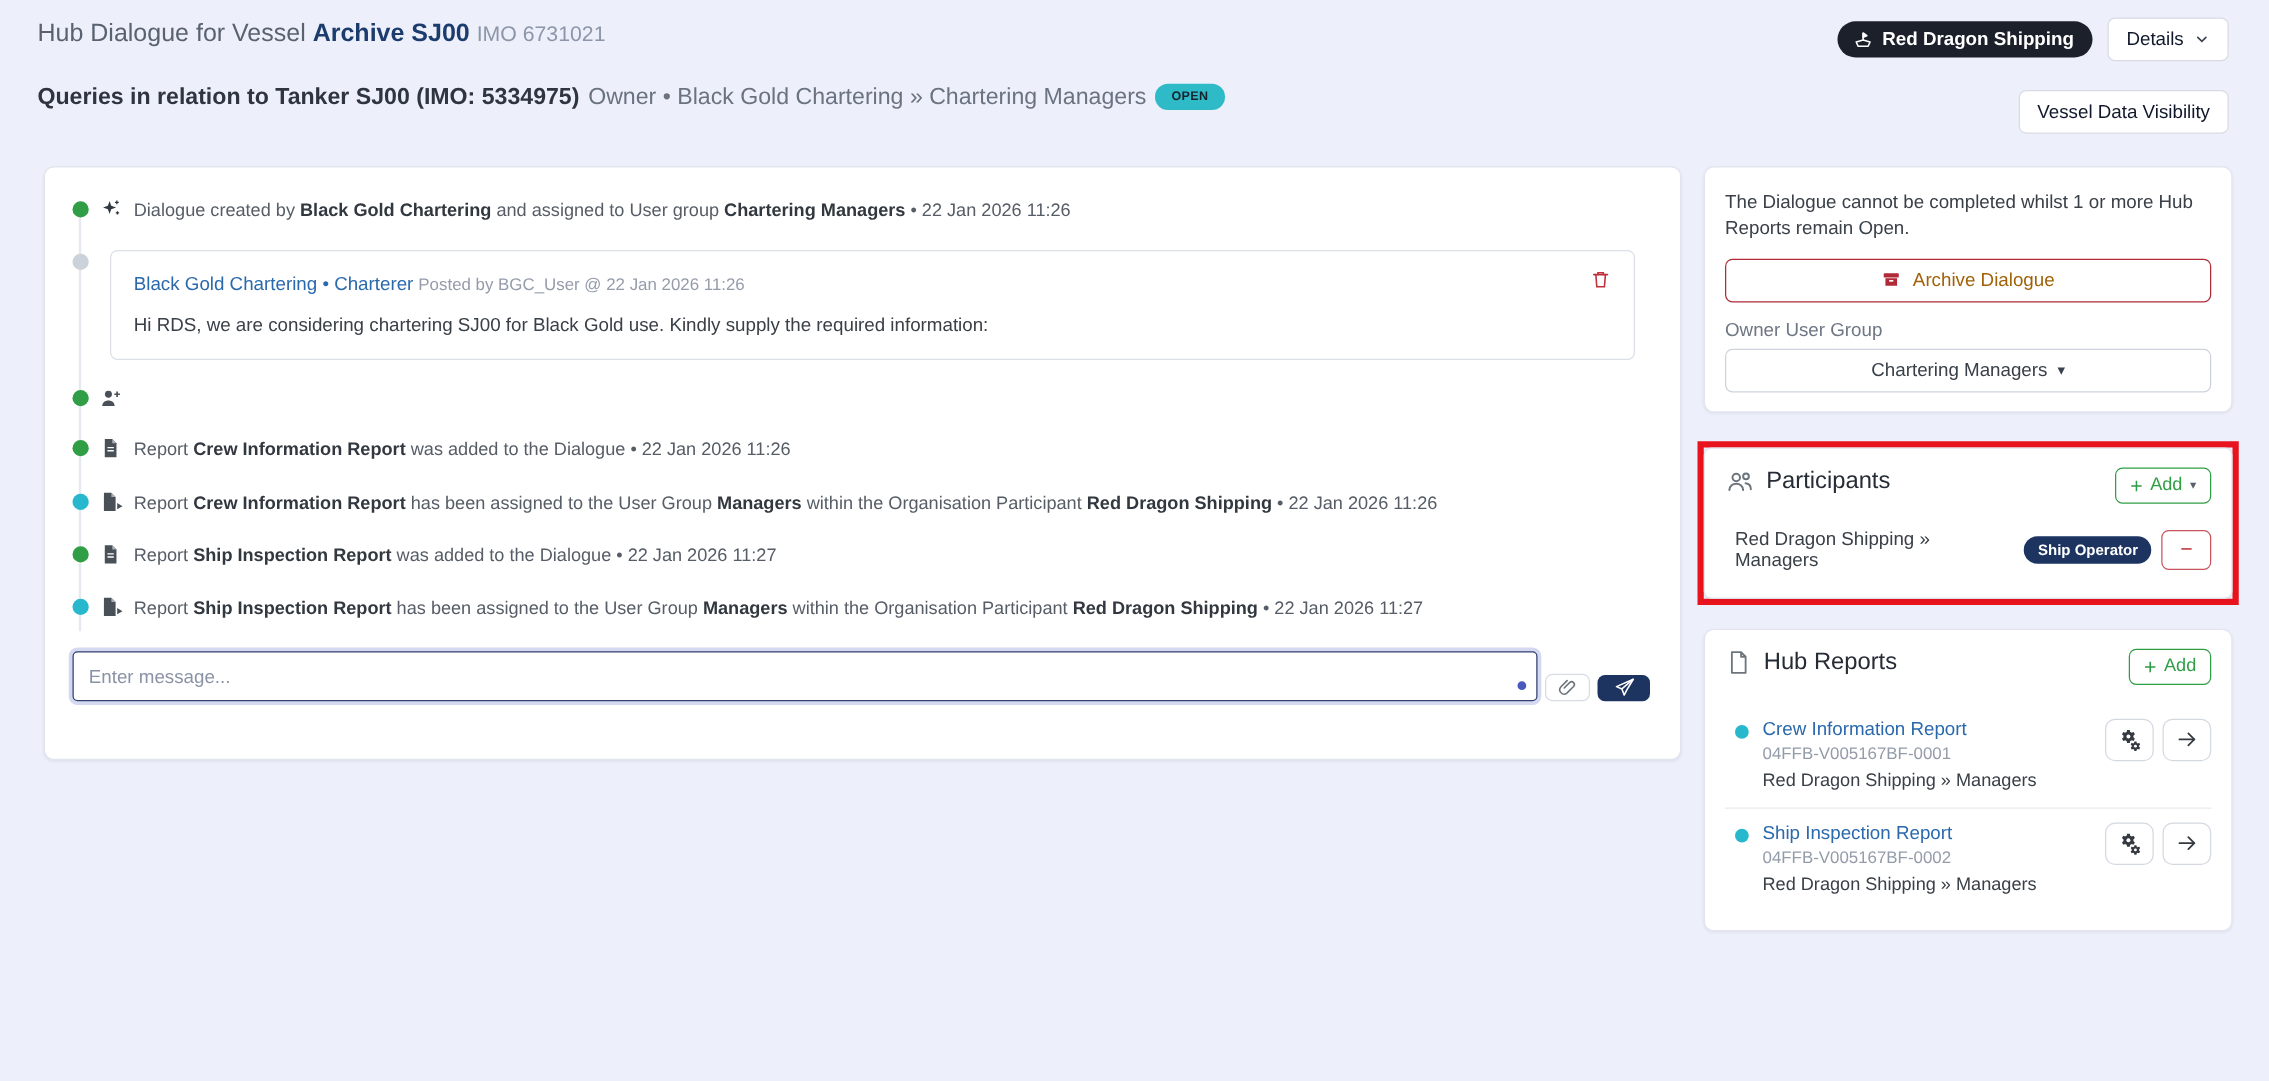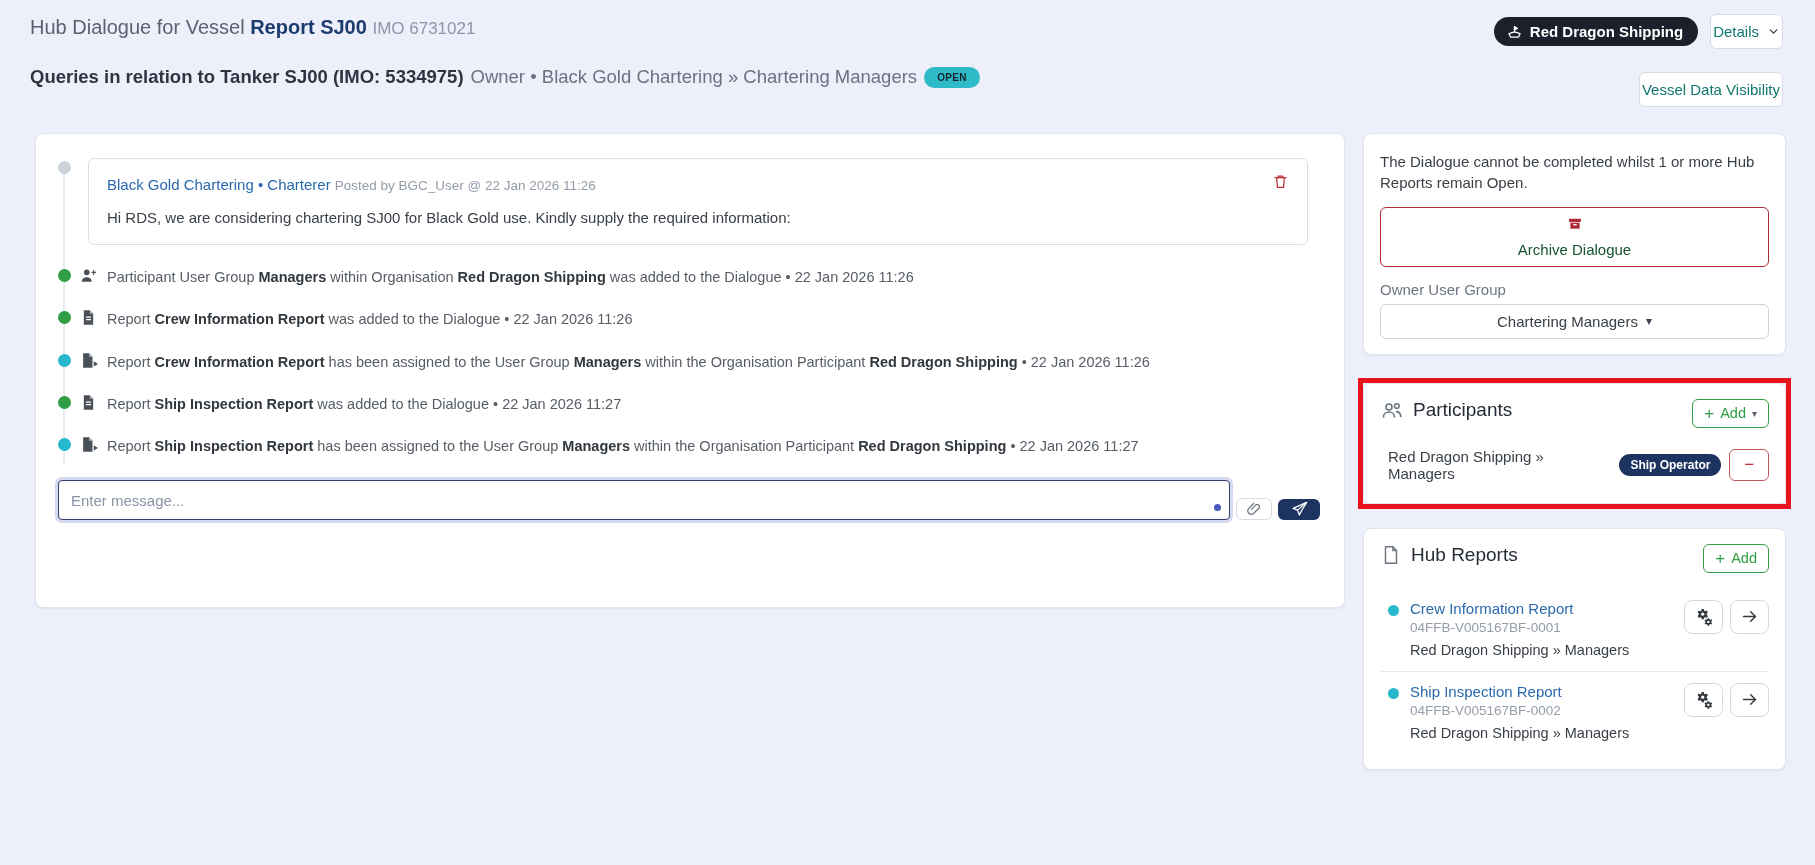--- a/index.html
+++ b/index.html
@@ -12,22 +12,22 @@
   }
   svg { display:block; }
 
   
   .page-header { position:absolute; left:30px; top:16px; font-size:20px; color:#5a6270; }
   .page-header .vessel { font-weight:bold; color:#1d3c6e; }
   .page-header .imo { color:#8d96a8; font-size:17px; }
   .header-actions { position:absolute; right:32px; top:14px; display:flex; gap:12px; align-items:center; }
   .org-pill { background:#1b202b; color:#fff; border-radius:999px; padding:6px 15px 6px 12px;
               font-weight:bold; font-size:15px; display:flex; align-items:center; gap:7px; }
-  .btn-plain { background:#fff; border:1px solid #d8dbe4; border-radius:6px; padding:8px 2px;
-               font-size:15px; color:#0f766e; display:flex; align-items:center; gap:8px; cursor:pointer;
+  .btn-plain { background:#fff; border:1px solid #d8dbe4; border-radius:6px; padding:8px 14px;
+               font-size:15px; color:#0f172a; display:flex; align-items:center; gap:8px; cursor:pointer;
                font-family:inherit; }
 
   
   .sub-header { position:absolute; left:30px; top:66px; font-size:18.5px; display:flex; align-items:center; gap:7px; white-space:nowrap;text-align:right; }
   .sub-header .sub-title { font-weight:bold; color:#2f3540; }
   .sub-header .sub-context { color:#6b7280; }
   .status-pill { background:#2ebac6; color:#15232e; font-weight:bold; font-size:10px;
                  padding:5px 13px; border-radius:999px; letter-spacing:.3px; }
   .visibility-wrap { position:absolute; right:32px; top:72px; }
 
@@ -64,23 +64,23 @@
   .attach-btn { width:36px; border:1px solid #d8dbe4; background:#fff; border-radius:6px;
                 color:#6c757d; display:flex; align-items:center; justify-content:center; cursor:pointer; }
   .send-btn { width:42px; background:#1d3461; border:none; border-radius:6px; color:#fff;
               display:flex; align-items:center; justify-content:center; cursor:pointer; }
 
   
   .sidebar { position:absolute; left:1363px; top:133px; width:423px; }
   .panel { background:#fff; border:1px solid #e2e5ee; border-radius:8px; padding:15px 16px;
            box-shadow:0 1px 2px rgba(16,24,40,.05); }
   .notice-text { font-size:15px; color:#3a4048; line-height:1.42; margin:2px 0 13px; }
-  .archive-btn { width:100%; border:1px solid #b02a37; color:#14532d; background:#fff; border-radius:6px;
+  .archive-btn { width:100%; border:1px solid #b02a37; color:#a16207; background:#fff; border-radius:6px;
                  padding:8px; font-size:15px; display:flex; gap:9px; justify-content:center; align-items:center;
-                 cursor:pointer; font-family:inherit;flex-direction:column; }
+                 cursor:pointer; font-family:inherit; }
   .owner-label { color:#6e7684; font-size:15px; margin:14px 0 6px; }
   .owner-select { width:100%; border:1px solid #cdd2dc; border-radius:6px; padding:8px; text-align:center;
                   font-size:15px; color:#3a4048; background:#fff; cursor:pointer; font-family:inherit;
                   display:flex; justify-content:center; gap:8px; align-items:center; }
   .caret { font-size:12px; color:#3a4150; }
 
   .highlight-wrap { margin:23px -5px 0; border:5px solid #e8131d; }
   .highlight-wrap .panel { border-radius:6px; }
 
   .panel-head { display:flex; align-items:flex-start; gap:9px; margin-bottom:16px; }
@@ -105,21 +105,21 @@
   .hr-assignee { color:#3a4048; font-size:14.5px; margin-top:7px; }
   .hr-actions { margin-left:auto; display:flex; gap:7px; }
   .icon-btn { width:39px; height:34px; border:1px solid #d4d8e0; background:#fff; border-radius:8px;
               color:#343a40; display:flex; align-items:center; justify-content:center; cursor:pointer; }
 </style>
 </head>
 <body>
 
 <div class="page-header">
   <span>Hub Dialogue for Vessel</span>
-  <span class="vessel">Report SJ00</span>
+  <span class="vessel">Archive SJ00</span>
   <span class="imo">IMO 6731021</span>
 </div>
 
 <div class="header-actions">
   <div class="org-pill">
     <span>
       <svg width="17" height="17" viewBox="0 0 20 20" fill="none" stroke="#fff" stroke-width="1.5" stroke-linejoin="round">
         <path d="M3.5 12.5l1.8 4h9.4l1.8-4-6.5-2-6.5 2z"></path>
         <path d="M10 4v6.5"></path>
           <path d="M10 4l3.5 2.5L10 8z" fill="#fff"></path>
@@ -144,20 +144,30 @@
 </div>
 <div class="visibility-wrap">
   <button class="btn-plain">
     <span>Vessel Data Visibility</span>
   </button>
 </div>
 
 <div class="main-card">
   <div class="timeline" id="timeline">
       <div class="tl-row">
+        <span class="tl-dot green"></span>
+        <span class="tl-icon">
+          <svg width="18" height="18" viewBox="0 0 20 20" fill="#343a40">
+            <path d="M8.5 2l1.5 4.3L14.3 7.8 10 9.3 8.5 13.6 7 9.3 2.7 7.8 7 6.3z"></path>
+            <path d="M15 1.5v3.4M13.3 3.2h3.4M15.5 11v3M14 12.5h3" stroke="#343a40" stroke-width="1.2"></path>
+          </svg>
+        </span>
+        <span class="tl-text"><span>Dialogue created by </span><b>Black Gold Chartering</b><span> and assigned to User group </span><b>Chartering Managers</b><span> • 22 Jan 2026 11:26</span></span>
+      </div>
+      <div class="tl-row">
         <span class="tl-dot gray"></span>
         <div class="msg-card">
           <div class="msg-head">
             <span class="msg-org">Black Gold Chartering • Charterer</span>
             <span class="msg-posted">Posted by BGC_User @ 22 Jan 2026 11:26</span>
             <button class="msg-trash"><span><svg width="17" height="17" viewBox="0 0 20 20" fill="none" stroke="#c0303a" stroke-width="1.5" stroke-linecap="round">
                   <path d="M3.5 5.5h13"></path>
                   <path d="M7.5 5.5V3.8h5v1.7"></path>
                   <path d="M5.5 5.5l.9 11.5h7.2l.9-11.5"></path>
                 </svg></span></button>
@@ -167,21 +177,20 @@
       </div>
       <div class="tl-row">
         <span class="tl-dot green"></span>
         <span class="tl-icon">
           <svg width="18" height="18" viewBox="0 0 20 20">
             <circle cx="7.5" cy="6" r="3.1" fill="#495057"></circle>
             <path d="M2 16.5c0-3.1 2.4-5 5.5-5s5.5 1.9 5.5 5z" fill="#495057"></path>
             <path d="M15.2 3.5v5M12.7 6h5" stroke="#495057" stroke-width="1.5"></path>
           </svg>
         </span>
-        <span class="tl-text"><span>Participant User Group </span><b>Managers</b><span> within Organisation </span><b>Red Dragon Shipping</b><span> was added to the Dialogue • 22 Jan 2026 11:26</span></span>
       </div>
       <div class="tl-row">
         <span class="tl-dot green"></span>
         <span class="tl-icon">
           <svg width="17" height="17" viewBox="0 0 20 20">
             <path d="M4.5 1.5h7l4 4v13h-11z" fill="#495057"></path>
             <path d="M11.5 1.5l4 4h-4z" fill="#aab1b9"></path>
             <path d="M7 9.5h6M7 12.5h6" stroke="#fff" stroke-width="1.3"></path>
           </svg>
         </span>

